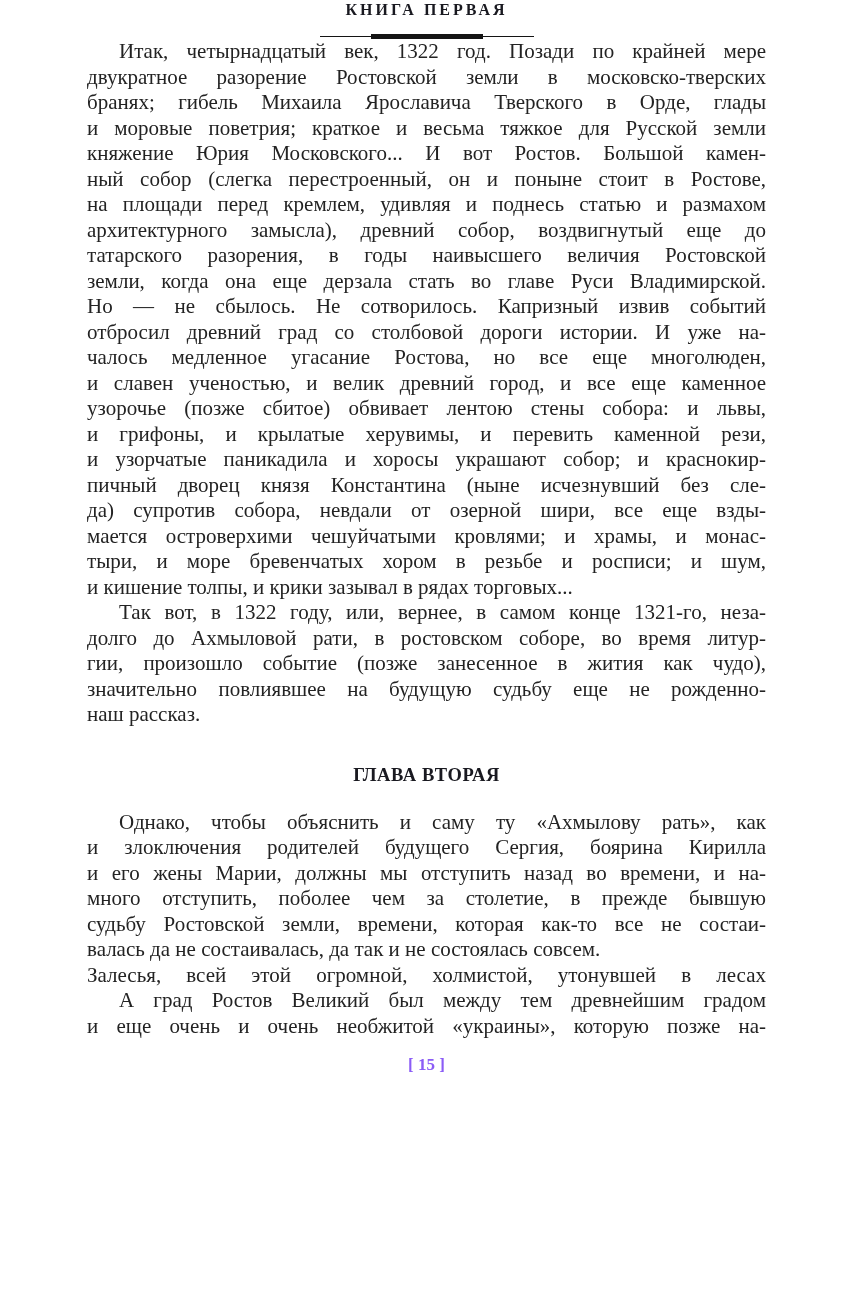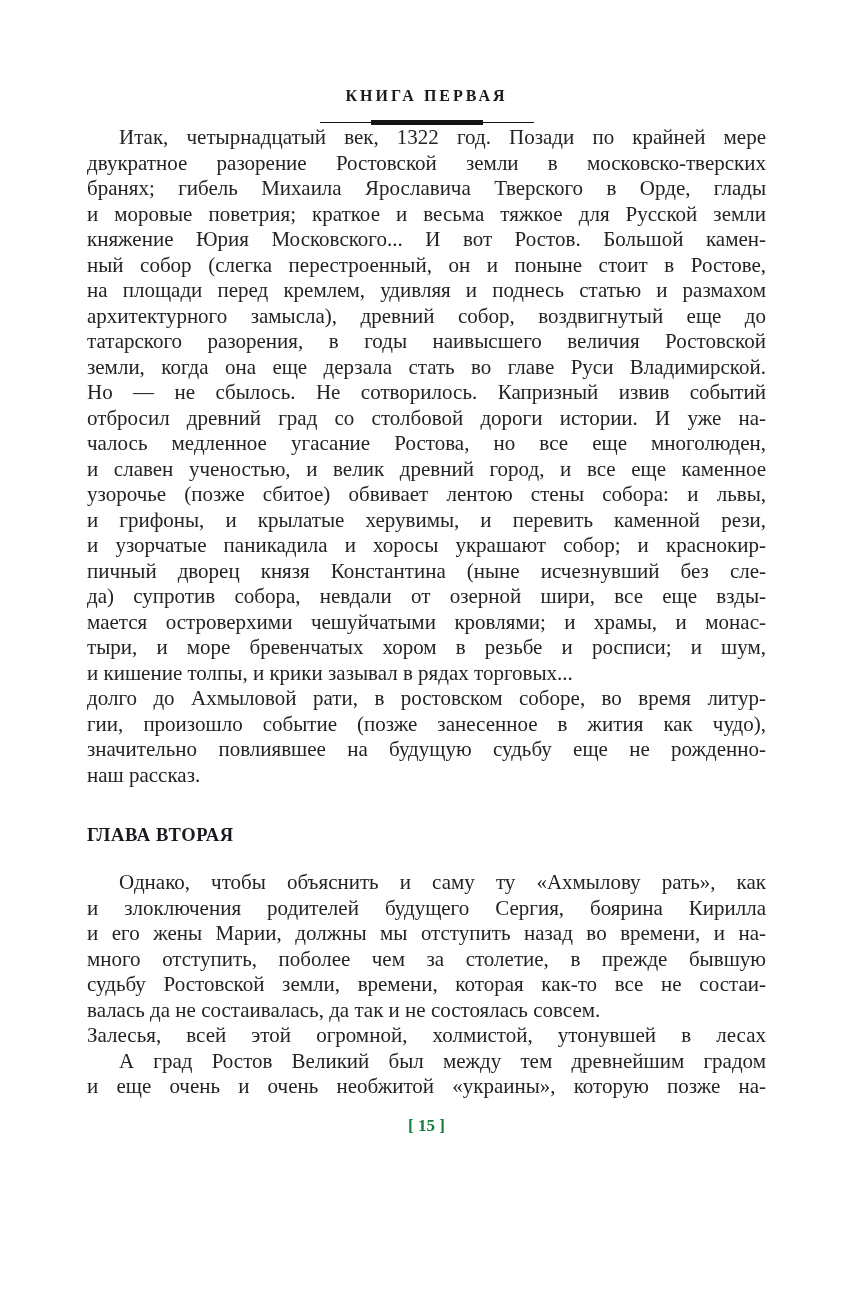--- a/index.html
+++ b/index.html
@@ -16,21 +16,20 @@
     font-family: "Liberation Serif", "DejaVu Serif", serif;
     color: #232323;
   }
   .type-area {
     position: absolute;
     left: 87px;
     top: 0;
     width: 679px;
   }
   .book-title {
-    padding-top: 86px;
     line-height: 20px;
     text-align: center;
     font-size: 16px;
     font-weight: bold;
     letter-spacing: 3px;
     color: #191920;
   }
   .ornament-rule {
     position: relative;
     width: 214px;
@@ -69,36 +68,36 @@
     text-align-last: justify;
     text-justify: inter-word;
   }
   .line.indent {
     text-indent: 32px;
   }
   .line.endline {
     text-align-last: left;
   }
   .chapter-heading {
-    text-align: left;
+    text-align: center;
     font-size: 18.5px;
     font-weight: bold;
     letter-spacing: 0.6px;
     line-height: 22px;
     margin-top: 36px;
     margin-bottom: 24px;
     color: #191920;
   }
   .page-number {
     margin-top: 16px;
     line-height: 20px;
     text-align: center;
     font-size: 17px;
     font-weight: bold;
-    color: #15803d;
+    color: #8b5cf6;
   }
 </style>
 </head>
 <body>
 
 <div class="page">
   <div class="type-area">
 
     <div class="book-title">КНИГА ПЕРВАЯ</div>
 
@@ -127,20 +126,21 @@
           <div class="line">узорочье (позже сбитое) обвивает лентою стены собора: и львы,</div>
           <div class="line">и грифоны, и крылатые херувимы, и перевить каменной рези,</div>
           <div class="line">и узорчатые паникадила и хоросы украшают собор; и краснокир-</div>
           <div class="line">пичный дворец князя Константина (ныне исчезнувший без сле-</div>
           <div class="line">да) супротив собора, невдали от озерной шири, все еще взды-</div>
           <div class="line">мается островерхими чешуйчатыми кровлями; и храмы, и монас-</div>
           <div class="line">тыри, и море бревенчатых хором в резьбе и росписи; и шум,</div>
           <div class="line endline">и кишение толпы, и крики зазывал в рядах торговых...</div>
         </div>
         <div class="paragraph">
+          <div class="line indent">Так вот, в 1322 году, или, вернее, в самом конце 1321-го, неза-</div>
           <div class="line">долго до Ахмыловой рати, в ростовском соборе, во время литур-</div>
           <div class="line">гии, произошло событие (позже занесенное в жития как чудо),</div>
           <div class="line">значительно повлиявшее на будущую судьбу еще не рожденно-</div>
           <div class="line endline">наш рассказ.</div>
         </div>
         <div class="chapter-heading">ГЛАВА ВТОРАЯ</div>
         <div class="paragraph">
           <div class="line indent">Однако, чтобы объяснить и саму ту «Ахмылову рать», как</div>
           <div class="line">и злоключения родителей будущего Сергия, боярина Кирилла</div>
           <div class="line">и его жены Марии, должны мы отступить назад во времени, и на-</div>

